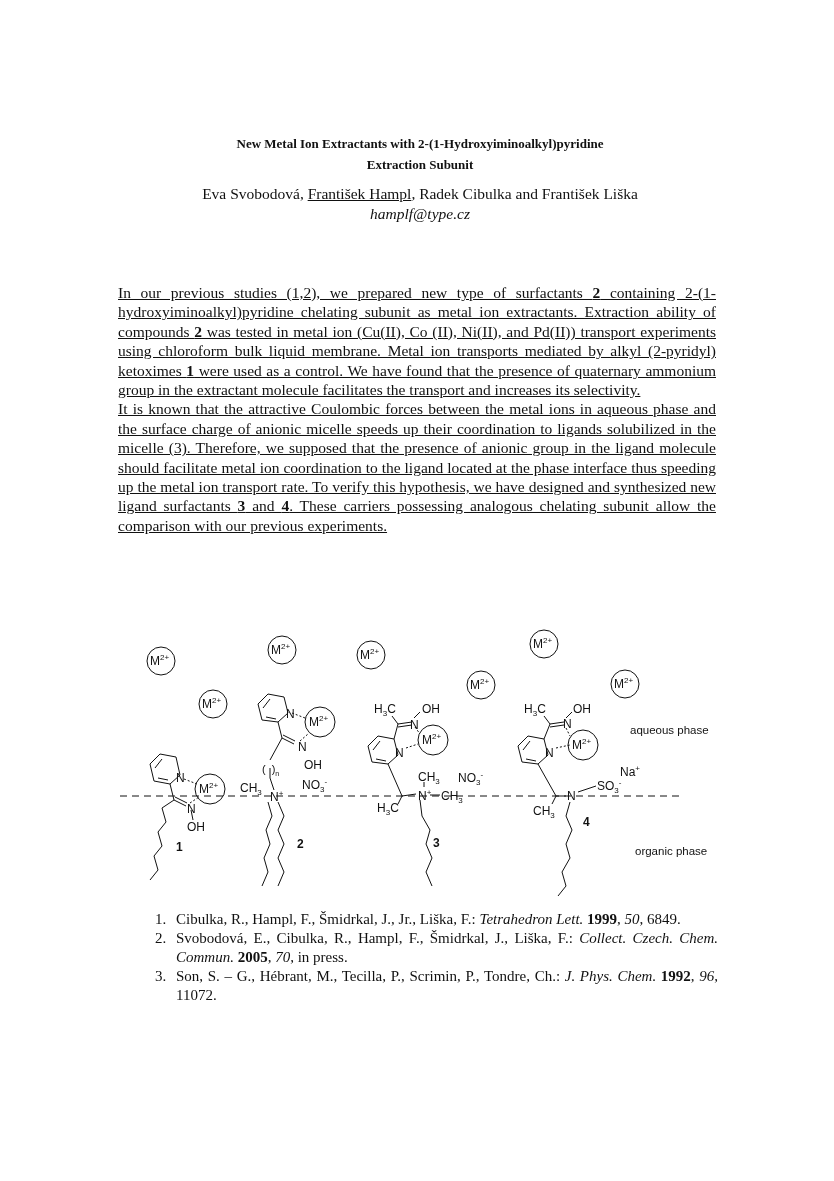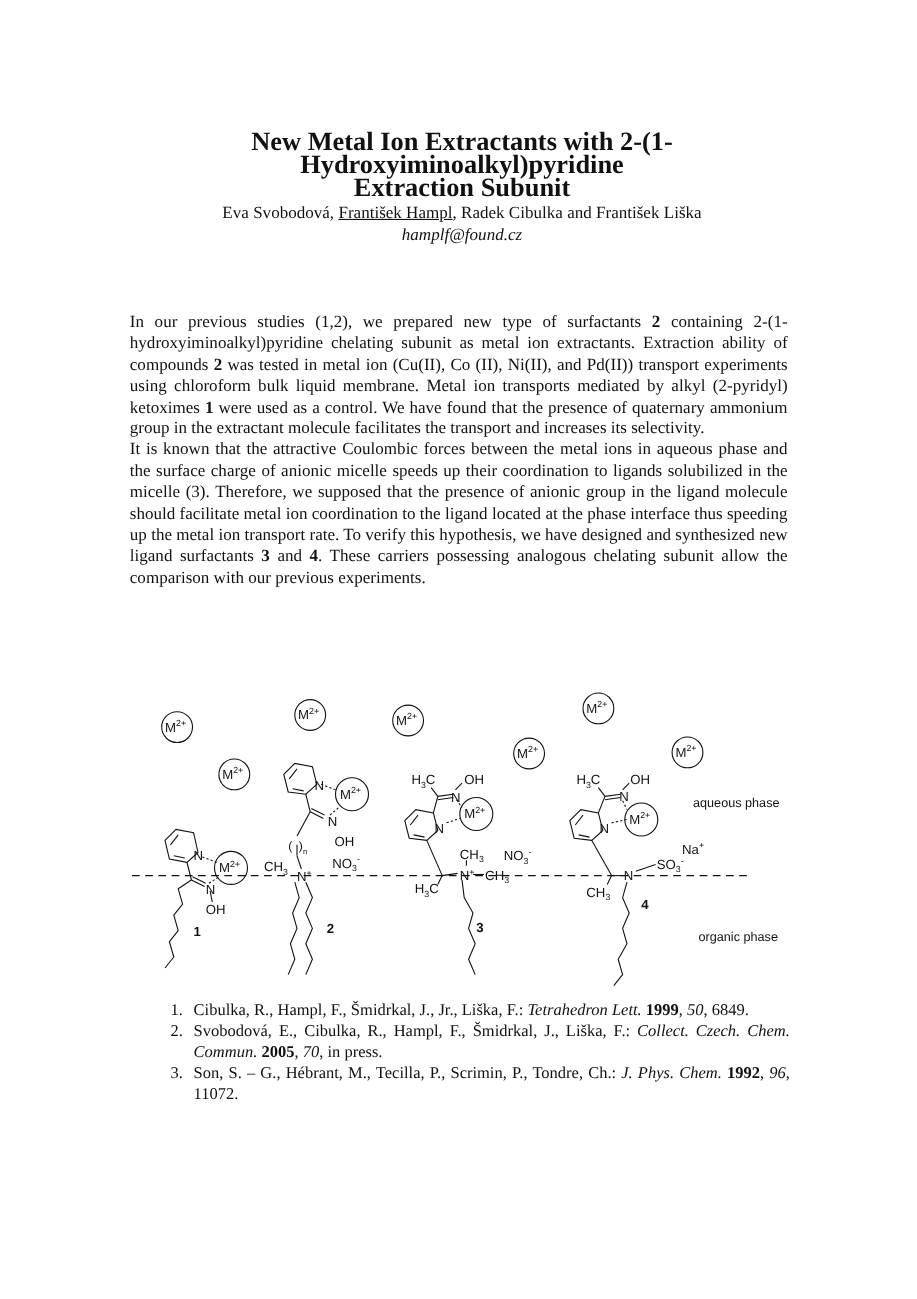--- a/index.html
+++ b/index.html
@@ -1,46 +1,46 @@
 <!DOCTYPE html>
 <html><head>
 <meta charset="utf-8">
 <style>
   html, body { margin: 0; padding: 0; background: #ffffff; }
   body { width: 834px; height: 1181px; position: relative; overflow: hidden; color: #111; }
   .serif { font-family: "Liberation Serif", "DejaVu Serif", serif; }
-  #title { position: absolute; left: 100px; width: 640px; top: 119px; text-align: center;
-           font-size: 24px; font-weight: bold; line-height: 21px; }
+  #title { position: absolute; left: 100px; width: 640px; top: 133px; text-align: center;
+           font-size: 13px; font-weight: bold; line-height: 21px; }
   #authors { position: absolute; left: 100px; width: 640px; top: 184px; text-align: center;
              font-size: 15.5px; line-height: 19.5px; }
   #authors .presenter { text-decoration: underline; }
   #authors .email { font-style: italic; }
   #body { position: absolute; left: 118px; width: 598px; top: 283px; font-size: 15.5px;
           line-height: 19.4px; text-align: justify; }
-  #body p { margin: 0; }
+  #body p { margin: 0; text-decoration: underline; }
   #body .ack { font-style: italic; }
   #figure { position: absolute; left: 0; top: 620px; width: 834px; height: 280px; }
   #refs { position: absolute; left: 140px; width: 578px; top: 910px; font-size: 15px; line-height: 19px; }
   #refs ol { margin: 0; padding-left: 30px; }
   #refs li { text-align: justify; padding-left: 6px; }
   .it { font-style: italic; }
   .bd { font-weight: bold; }
   svg text { font-family: "Liberation Sans", "DejaVu Sans", sans-serif; fill: #111; }
 </style>
 </head>
 <body>
 
 <div id="title" class="serif">
   <div>New Metal Ion Extractants with 2-(1-Hydroxyiminoalkyl)pyridine</div>
   <div>Extraction Subunit</div>
 </div>
 
 <div id="authors" class="serif">
   <div><span>Eva Svobodová, </span><span class="presenter">František Hampl</span><span>, Radek Cibulka and František Liška</span></div>
-  <div class="email">hamplf@found.cz</div>
+  <div class="email">hamplf@type.cz</div>
 </div>
 
 <div id="body" class="serif">
   <p><span>In our previous studies (1,2), we prepared new type of surfactants </span><b>2</b><span> containing 2-(1-hydroxyiminoalkyl)pyridine chelating subunit as metal ion extractants. Extraction ability of compounds </span><b>2</b><span> was tested in metal ion (Cu(II), Co (II), Ni(II), and Pd(II)) transport experiments using chloroform bulk liquid membrane. Metal ion transports mediated by alkyl (2-pyridyl) ketoximes </span><b>1</b><span> were used as a control. We have found that the presence of quaternary ammonium group in the extractant molecule facilitates the transport and increases its selectivity.</span></p>
   <p><span>It is known that the attractive Coulombic forces between the metal ions in aqueous phase and the surface charge of anionic micelle speeds up their coordination to ligands solubilized in the micelle (3). Therefore, we supposed that the presence of anionic group in the ligand molecule should facilitate metal ion coordination to the ligand located at the phase interface thus speeding up the metal ion transport rate. To verify this hypothesis, we have designed and synthesized new ligand surfactants </span><b>3</b><span> and </span><b>4</b><span>. These carriers possessing analogous chelating subunit allow the comparison with our previous experiments.</span></p>
 </div>
 
 <svg id="figure" viewBox="0 620 834 280" xmlns="http://www.w3.org/2000/svg">
   <g stroke="#111" stroke-width="1" fill="none">
 

